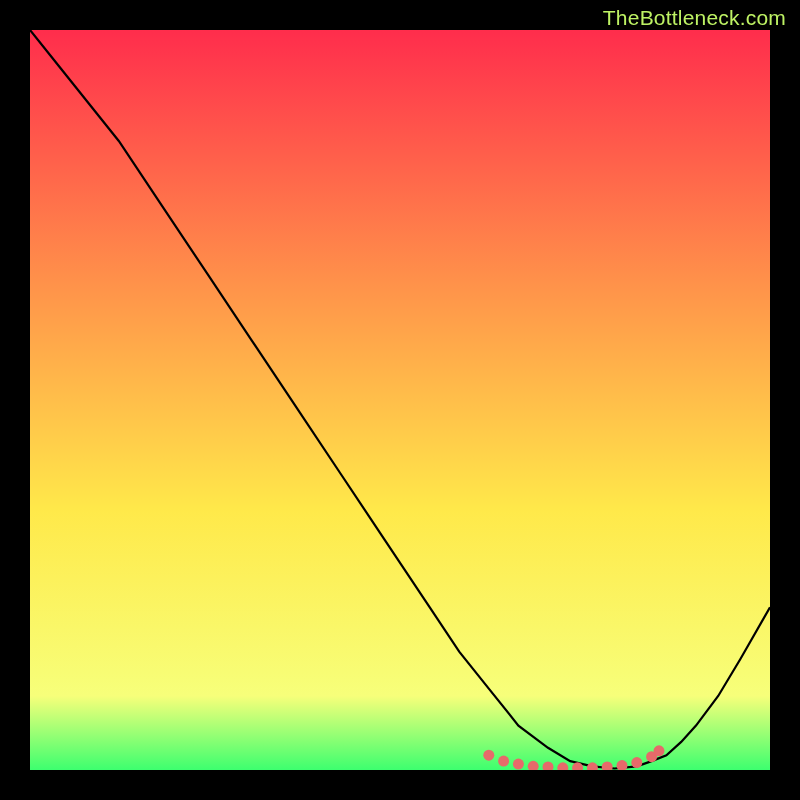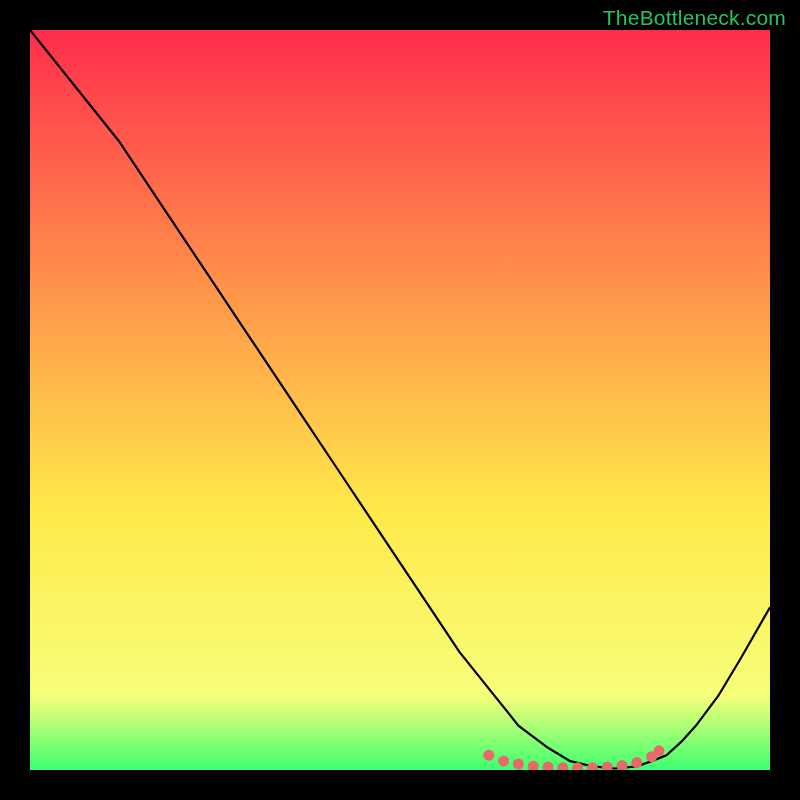--- a/index.html
+++ b/index.html
@@ -15,21 +15,21 @@
     position: absolute;
     left: 30px;
     top: 30px;
     width: 740px;
     height: 740px;
   }
   .watermark {
     position: absolute;
     top: 6px;
     right: 14px;
-    color: #22c55e;
+    color: #bef264;
     font-size: 21px;
     font-weight: 500;
     letter-spacing: 0.2px;
   }
   svg { display: block; }
 </style>
 </head>
 <body>
 
 <div class="watermark">TheBottleneck.com</div>

